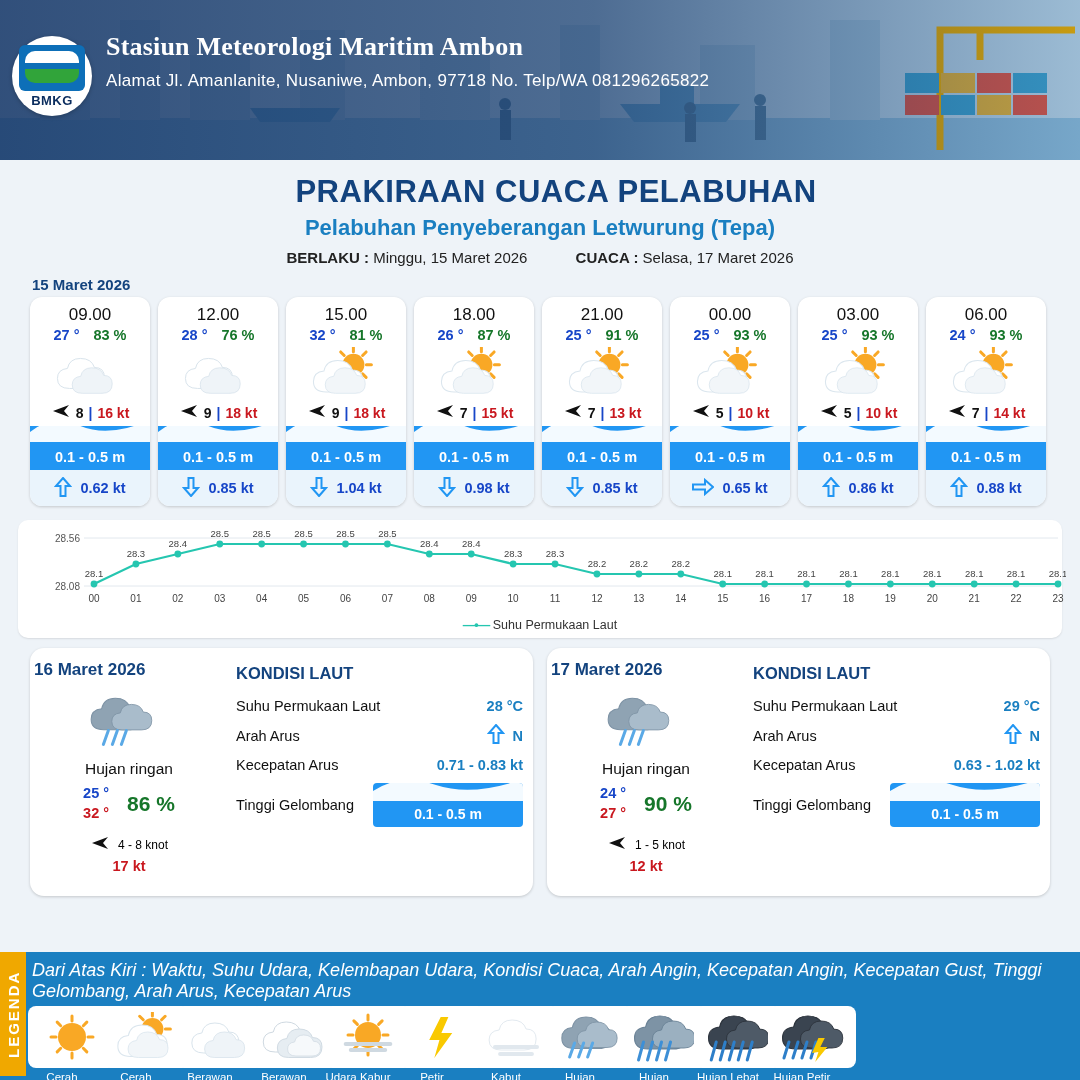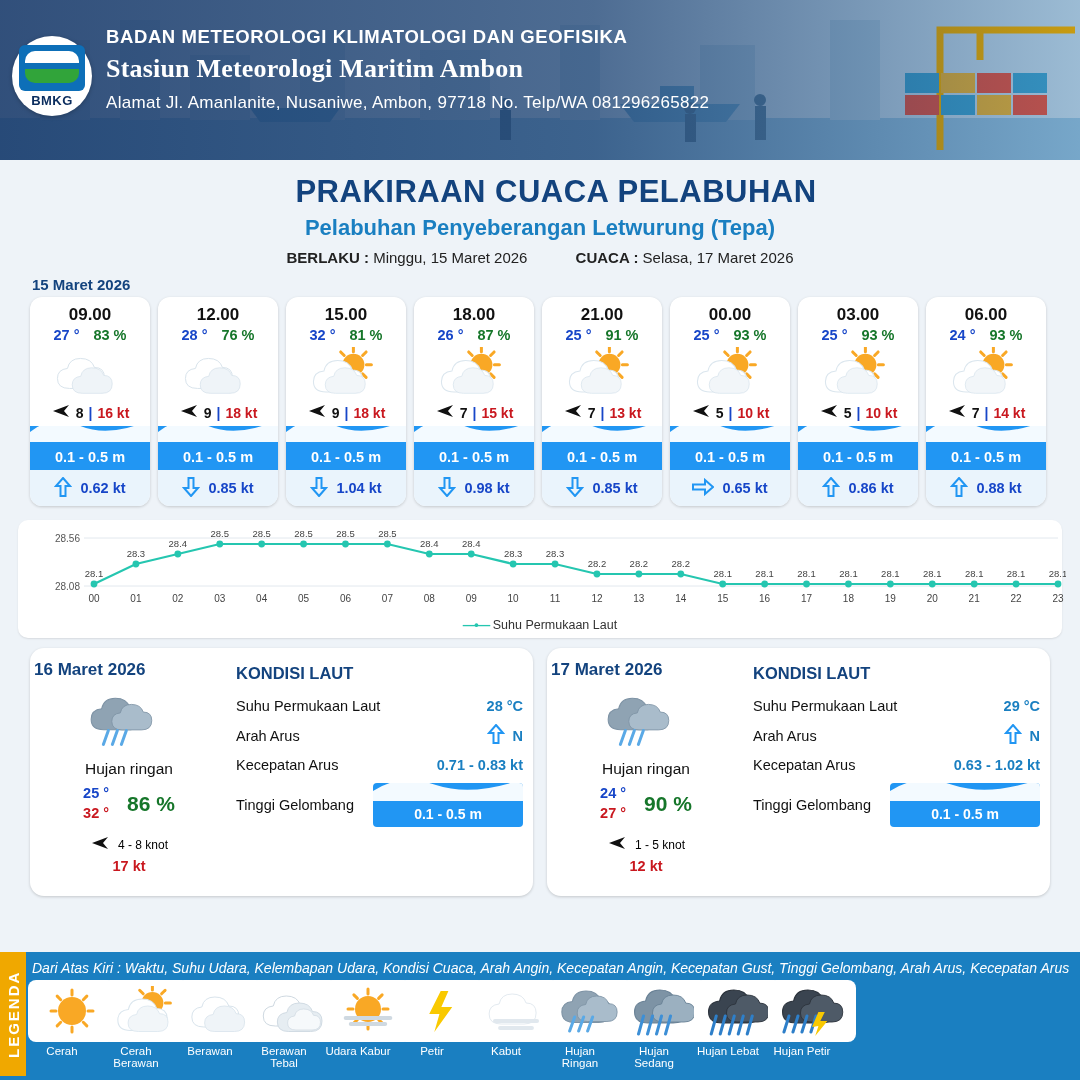--- a/index.html
+++ b/index.html
@@ -49,21 +49,21 @@
   
   .daylabel { color:#13437e; font-weight:bold; font-size:15px; margin:10px 0 4px 32px;}
 
   
   .cards { display:flex; gap:8px; padding:0 30px; }
   .card {
     width:120px; background:#fff; border-radius:12px;
     box-shadow:0 1px 3px rgba(0,0,0,.18);
     overflow:hidden; position:relative;
   }
-  .c-time { text-align:center; font-size:17px; font-weight:bold; color:#111; padding:8px 9px 2px;}
+  .c-time { text-align:center; font-size:17px; font-weight:normal; color:#111; padding:8px 9px 2px;}
   .c-vals { display:flex; justify-content:center; gap:14px; font-size:14.5px; font-weight:bold; padding-bottom:2px;}
   .c-temp { color:#1746c8; }
   .c-hum { color:#16762a; }
   .c-icon { height:56px; display:flex; align-items:center; justify-content:center; }
   .c-wind { display:flex; align-items:center; justify-content:center; gap:5px; font-size:14px; font-weight:bold; padding:2px 0 4px;}
   .c-wind .ws { color:#111; }
   .c-sep { color:#1746c8; }
   .c-gust { color:#c9181f; }
   .wave-band { position:relative; height:44px; background:#2196f3; }
   .wave-band svg { position:absolute; top:-14px; left:0; }
@@ -102,21 +102,21 @@
     position:absolute; left:0; bottom:0; width:1080px; height:128px;
     background:#1a7fc1;
   }
   .legend-inner { position:absolute; left:28px; top:4px; right:4px; bottom:2px; }
   .legend-side {
     position:absolute; left:0; top:0; width:26px; height:124px;
     background:#f0a800; color:#fff; font-weight:bold; font-size:15px;
     display:flex; align-items:center; justify-content:center;
     writing-mode: vertical-rl; transform: rotate(180deg); letter-spacing:2px;
   }
-  .legend-note { color:#fff; font-style:italic; font-size:14px; padding:4px 0 4px 4px;}
+  .legend-note { color:#fff; font-style:italic; font-size:18px; padding:4px 0 4px 4px;}
   .legend-items { display:flex; gap:6px; }
   .li { width:68px; text-align:center; }
   .li .tile { width:88px; height:62px; background:#fff; border-radius:8px; display:flex; align-items:center; justify-content:center; }
   .li .cap { color:#fff; font-size:11.5px; margin-top:3px;}
 </style>
 </head>
 <body>
 
 <div class="header">
   <svg class="hdr-art" width="1080" height="160" viewBox="0 0 1080 160">
@@ -166,21 +166,20 @@
     </g>
   </svg>
   <div class="hdr-overlay"></div>
 
   <div class="logo">
     <div class="ring"></div>
     <div class="txt">BMKG</div>
   </div>
 
   <div class="hdr-text">
-    <div class="hdr-l1">BADAN METEOROLOGI KLIMATOLOGI DAN GEOFISIKA</div>
     <div class="hdr-l2">Stasiun Meteorologi Maritim Ambon</div>
     <div class="hdr-l3">Alamat Jl. Amanlanite, Nusaniwe, Ambon, 97718   No. Telp/WA  081296265822</div>
   </div>
 </div>
 
 <div class="title-zone">
   <div class="t1">PRAKIRAAN CUACA PELABUHAN</div>
   <div class="t2">Pelabuhan Penyeberangan Letwurung (Tepa)</div>
   <div class="t3">
     <span class="grp">

